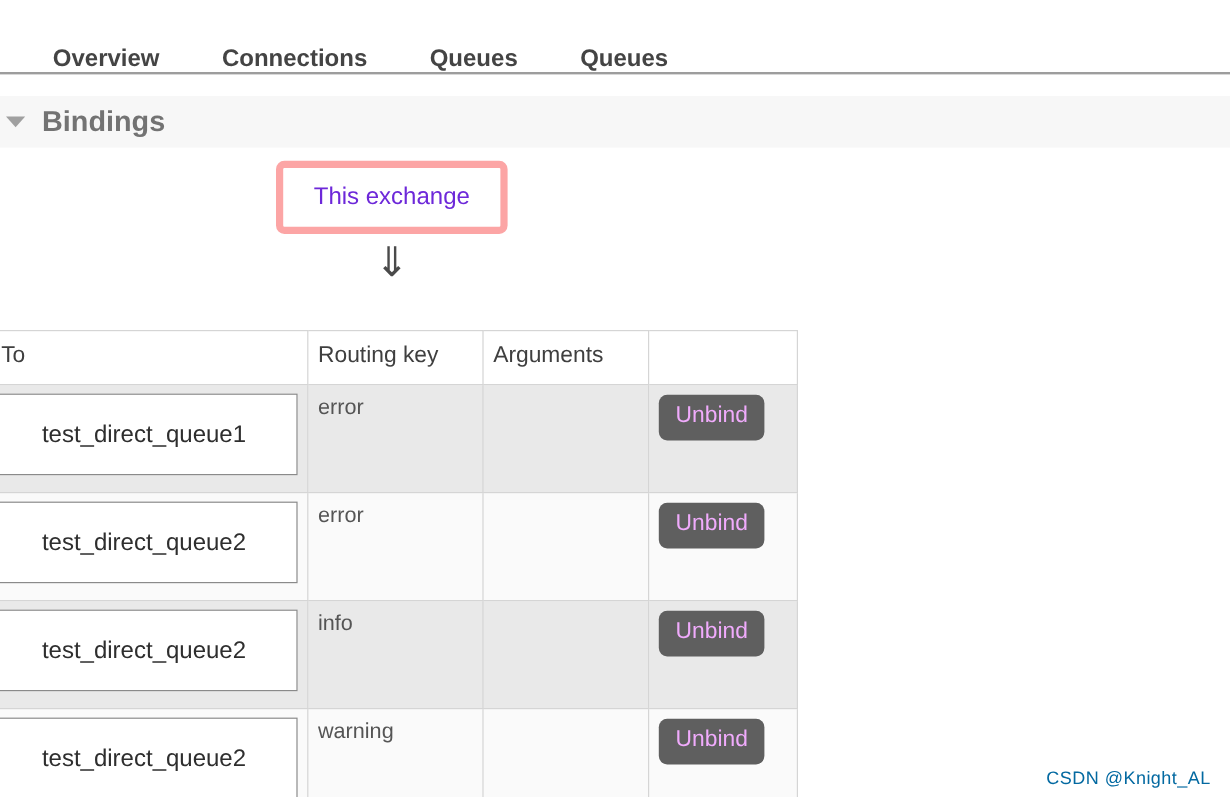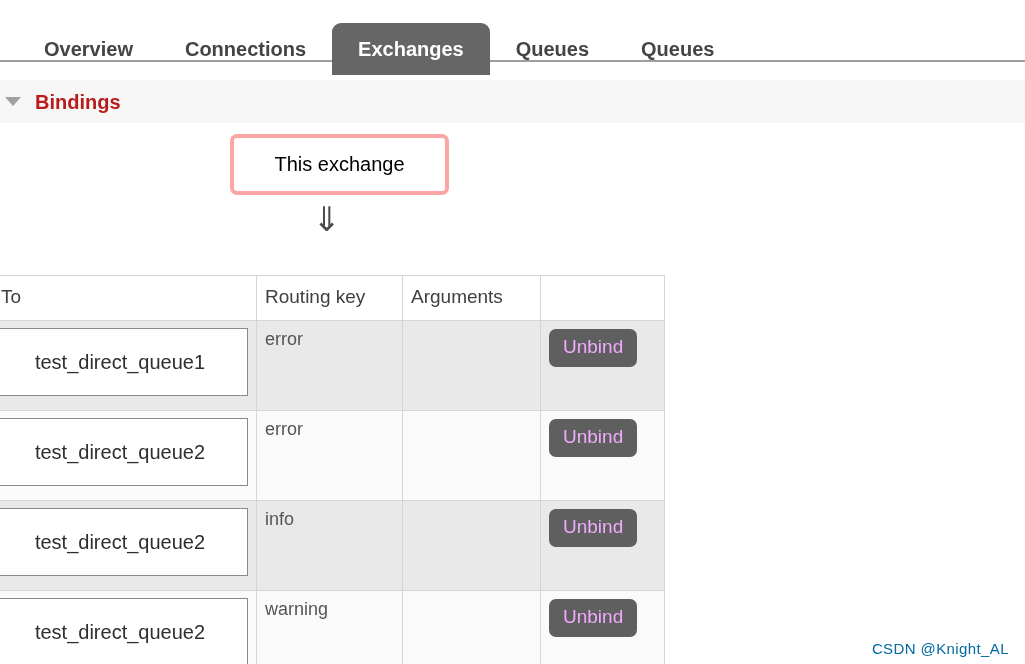--- a/index.html
+++ b/index.html
@@ -65,41 +65,41 @@
   .collapse-triangle {
     width: 0;
     height: 0;
     border-left: 8px solid transparent;
     border-right: 8px solid transparent;
     border-top: 9px solid #a0a0a0;
     margin-right: 14px;
     cursor: pointer;
   }
   .section-title {
-    font-size: 20px;
+    font-size: 24px;
     font-weight: bold;
-    color: #b91c1c;
+    color: #737373;
     line-height: 1;
   }
 
   
   .exchange-box {
     position: absolute;
     left: 230px;
     top: 134px;
-    width: 219px;
+    width: 193px;
     height: 61px;
     background: #ffffff;
-    border: 4px solid #fca5a5;
+    border: 6px solid #fca5a5;
     border-radius: 7px;
     display: flex;
     align-items: center;
     justify-content: center;
     font-size: 20px;
-    color: #000000;
+    color: #6d28d9;
     cursor: pointer;
   }
   .down-arrow {
     position: absolute;
     left: 230px;
     top: 202px;
     width: 193px;
     text-align: center;
     font-size: 34px;
     color: #4a4a4a;
@@ -183,21 +183,20 @@
     user-select: none;
   }
 </style>
 </head>
 <body>
 
 <div class="navbar">
   <div class="nav-tabs">
     <div class="nav-tab">Overview</div>
     <div class="nav-tab">Connections</div>
-    <div class="nav-tab active">Exchanges</div>
     <div class="nav-tab">Queues</div>
     <div class="nav-tab">Queues</div>
   </div>
 </div>
 
 <div class="section-header">
   <div class="collapse-triangle"></div>
   <div class="section-title">Bindings</div>
 </div>
 

